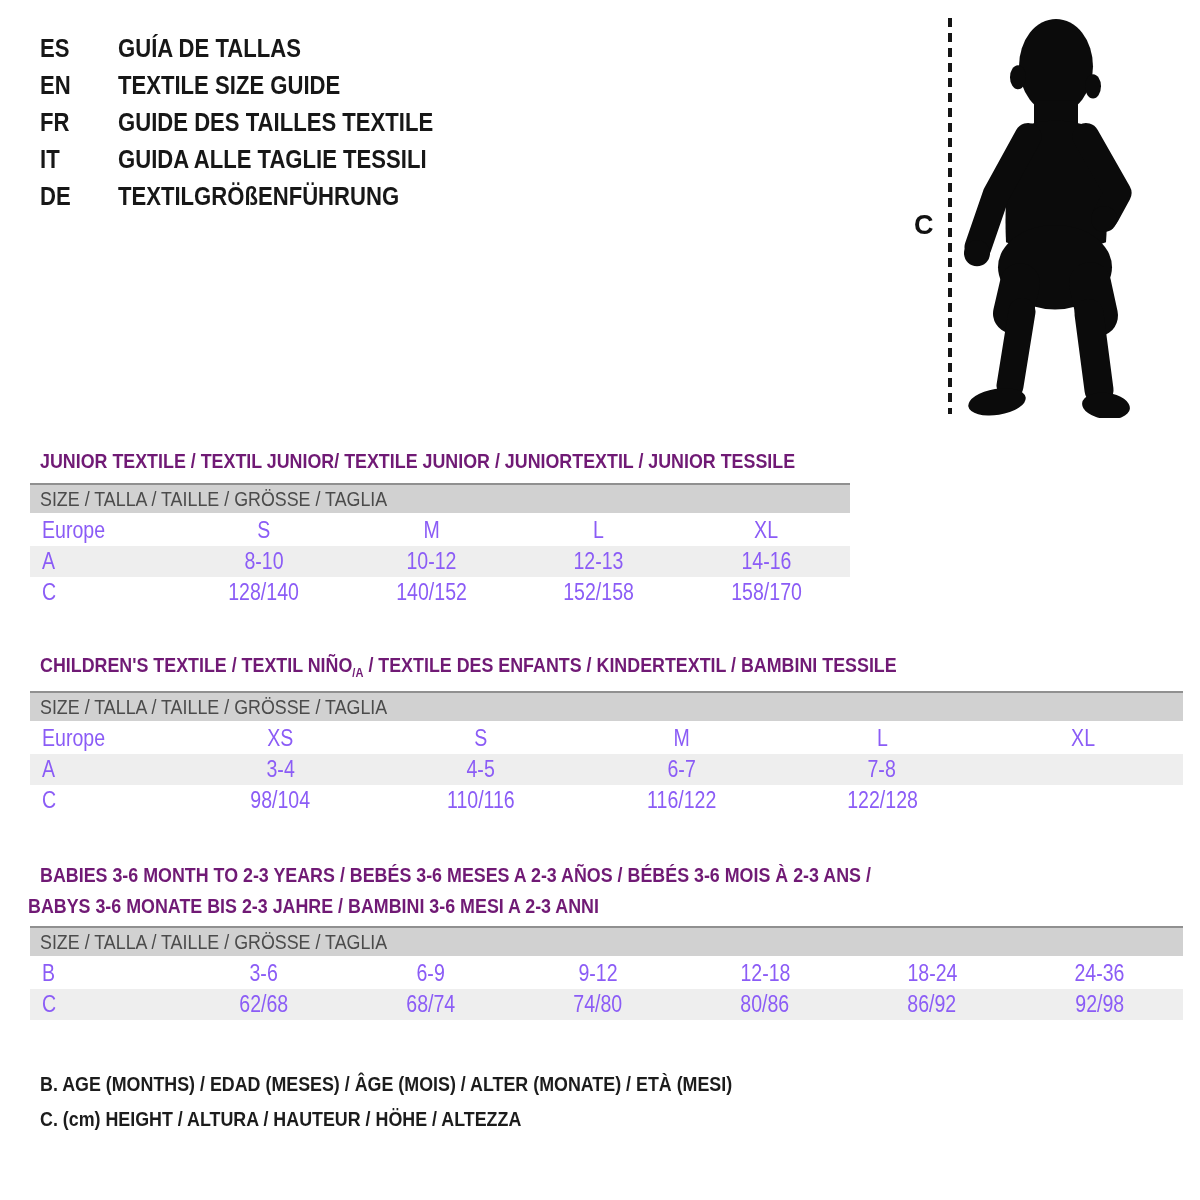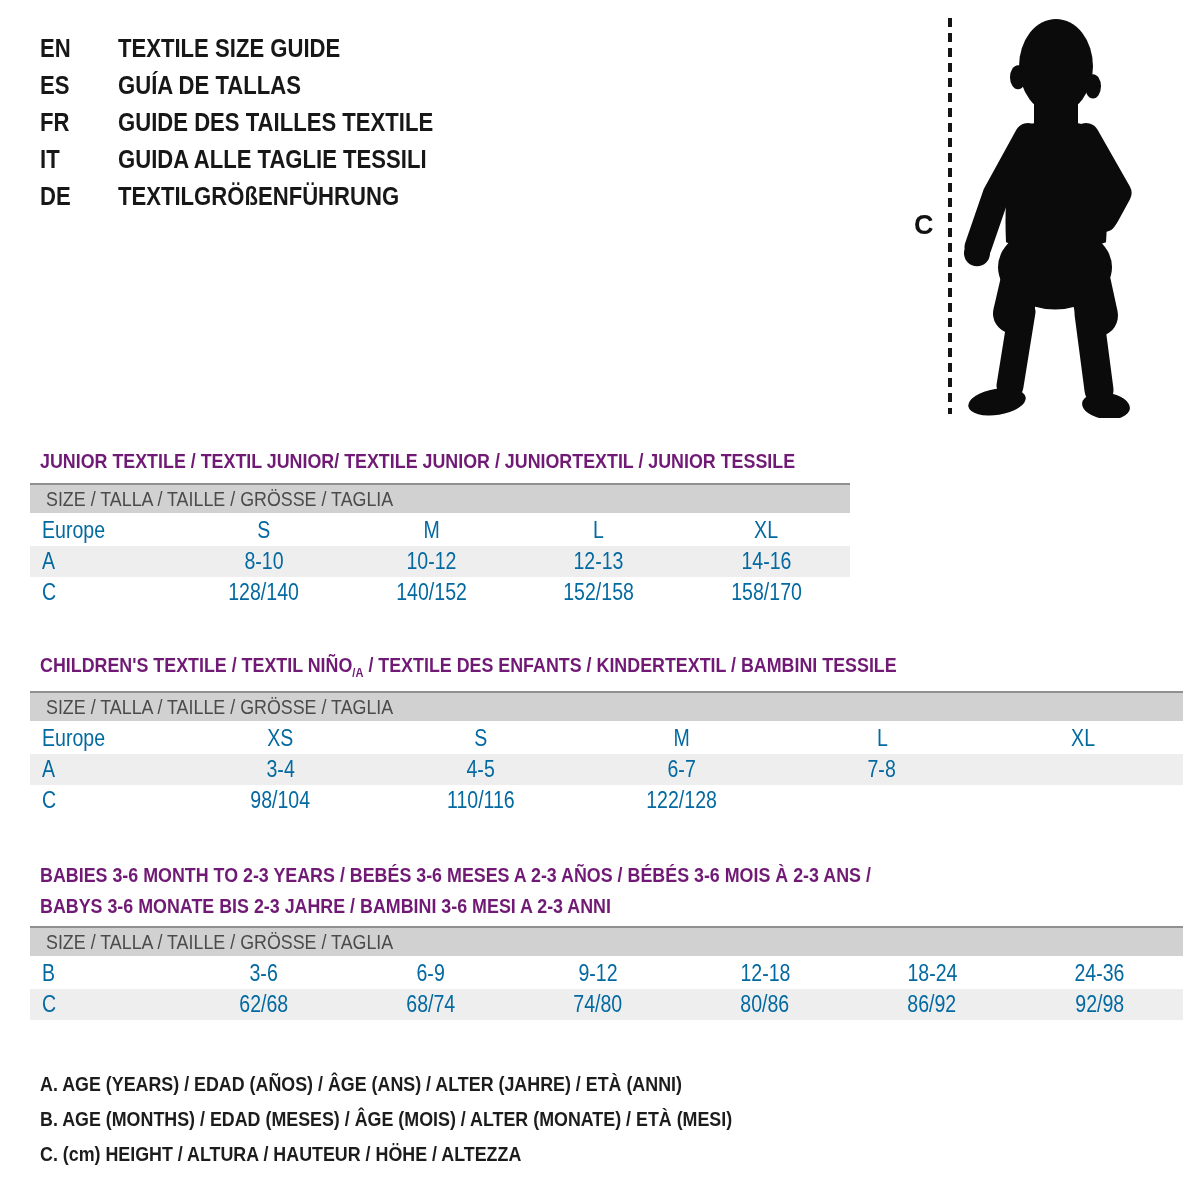--- a/index.html
+++ b/index.html
@@ -22,47 +22,47 @@
   .c-label   { position:absolute; left:914px; top:210px; font-size:27px; font-weight:bold; color:#111; }
   .baby-svg  { position:absolute; left:956px; top:14px; width:188px; height:404px; }
 
   
   .sec-title { position:absolute; font-size:21px; font-weight:bold; color:#701a75; line-height:24px; }
   .nino-sub  { font-size:0.62em; vertical-align:sub; }
 
   
   .size-table { position:absolute; }
   .bar  { height:28px; background:#d1d1d1; border-top:2px solid #909090;
-          line-height:28px; padding-left:16px; font-size:21px; color:#4b4b4b; }
-  .trow { display:grid; height:31px; line-height:31px; font-size:23px; color:#0369a1; }
+          line-height:28px; padding-left:10px; font-size:21px; color:#4b4b4b; }
+  .trow { display:grid; height:31px; line-height:31px; font-size:23px; color:#8b5cf6; }
   .cols4 .trow { grid-template-columns:150px repeat(4,1fr); }
   .cols5 .trow { grid-template-columns:150px repeat(5,1fr); }
   .cols6 .trow { grid-template-columns:150px repeat(6,1fr); }
   .trow .lbl { padding-left:12px; text-align:left; }
   .trow .val { text-align:center; }
   .trow.alt  { background:#eeeeee; }
   .trow.first { margin-top:2px; }
 
   
   .legend { position:absolute; left:40px; top:1066px; }
   .legend-line { height:35px; line-height:35px; font-size:21px; font-weight:bold; color:#1c1c1c; }
 </style>
 </head>
 <body>
 
 <div class="page">
 
   <div class="lang-block">
     <div class="lang-row">
+      <span class="cx">ES</span>
+      <span class="cx">GUÍA DE TALLAS</span>
+    </div>
+    <div class="lang-row">
       <span class="cx">EN</span>
       <span class="cx">TEXTILE SIZE GUIDE</span>
-    </div>
-    <div class="lang-row">
-      <span class="cx">ES</span>
-      <span class="cx">GUÍA DE TALLAS</span>
     </div>
     <div class="lang-row">
       <span class="cx">FR</span>
       <span class="cx">GUIDE DES TAILLES TEXTILE</span>
     </div>
     <div class="lang-row">
       <span class="cx">IT</span>
       <span class="cx">GUIDA ALLE TAGLIE TESSILI</span>
     </div>
     <div class="lang-row">
@@ -151,28 +151,29 @@
       <span class="lbl"><span class="cx">A</span></span>
       <span class="val"><span class="cx cxc">3-4</span></span>
       <span class="val"><span class="cx cxc">4-5</span></span>
       <span class="val"><span class="cx cxc">6-7</span></span>
       <span class="val"><span class="cx cxc">7-8</span></span>
     </div>
     <div class="trow">
       <span class="lbl"><span class="cx">C</span></span>
       <span class="val"><span class="cx cxc">98/104</span></span>
       <span class="val"><span class="cx cxc">110/116</span></span>
+      <span class="val"><span class="cx cxc">116/122</span></span>
       <span class="val"><span class="cx cxc">122/128</span></span>
     </div>
   </div>
 
   <h2 class="sec-title" style="left:40px; top:846px;">
     <span class="cx">BABIES 3-6 MONTH TO 2-3 YEARS / BEBÉS 3-6 MESES A 2-3 AÑOS / BÉBÉS 3-6 MOIS À 2-3 ANS /</span>
   </h2>
-  <h2 class="sec-title" style="left:40px; top:877px;text-decoration:underline;">
+  <h2 class="sec-title" style="left:28px; top:877px;text-decoration:underline;">
     <span class="cx">BABYS 3-6 MONATE BIS 2-3 JAHRE / BAMBINI 3-6 MESI A 2-3 ANNI</span>
   </h2>
   <div class="size-table cols6" style="left:30px; top:926px; width:1153px;">
     <div class="bar">
       <span class="cx">SIZE / TALLA / TAILLE / GRÖSSE / TAGLIA</span>
     </div>
     <div class="trow first">
       <span class="lbl"><span class="cx">B</span></span>
       <span class="val"><span class="cx cxc">3-6</span></span>
       <span class="val"><span class="cx cxc">6-9</span></span>
@@ -187,23 +188,20 @@
       <span class="val"><span class="cx cxc">68/74</span></span>
       <span class="val"><span class="cx cxc">74/80</span></span>
       <span class="val"><span class="cx cxc">80/86</span></span>
       <span class="val"><span class="cx cxc">86/92</span></span>
       <span class="val"><span class="cx cxc">92/98</span></span>
     </div>
   </div>
 
   <div class="legend">
     <div class="legend-line">
-      <span class="cx">A. AGE (YEARS) / EDAD (AÑOS) / ÂGE (ANS) / ALTER (JAHRE) / ETÀ (ANNI)</span>
-    </div>
-    <div class="legend-line">
       <span class="cx">B. AGE (MONTHS) / EDAD (MESES) / ÂGE (MOIS) / ALTER (MONATE) / ETÀ (MESI)</span>
     </div>
     <div class="legend-line">
       <span class="cx">C. (cm) HEIGHT / ALTURA / HAUTEUR / HÖHE / ALTEZZA</span>
     </div>
   </div>
 
 </div>
 
 </body></html>

